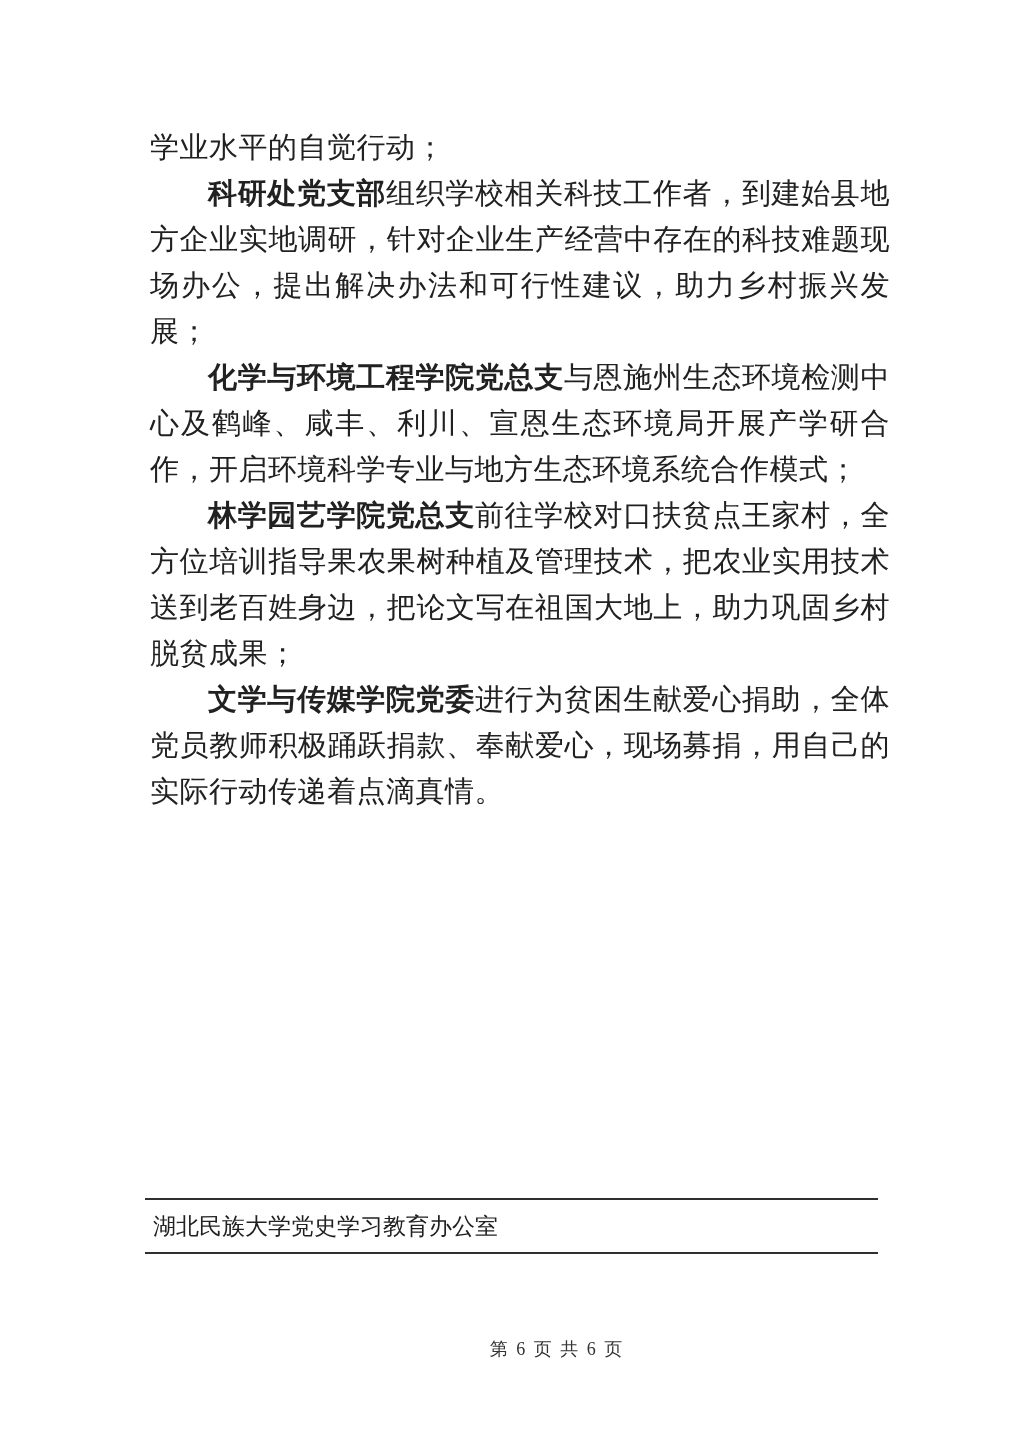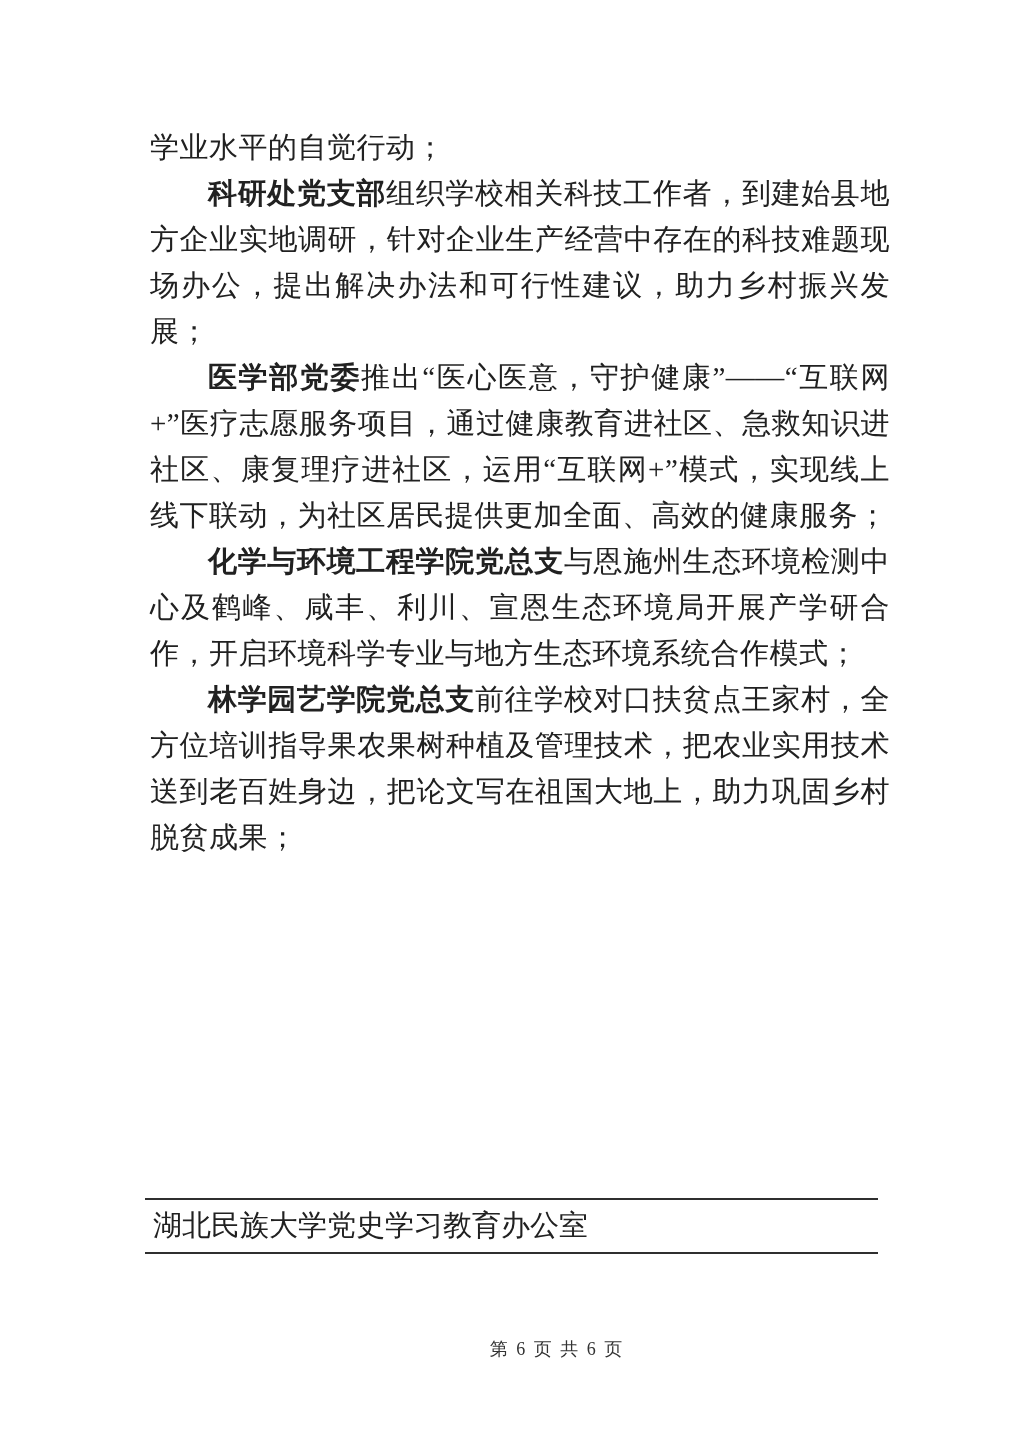--- a/index.html
+++ b/index.html
@@ -45,21 +45,21 @@
   .footer-rule.bottom { top: 1252px; }
   .issuer-row {
     position: absolute;
     left: 145px;
     top: 1200px;
     width: 733px;
     height: 52px;
     display: flex;
     justify-content: space-between;
     align-items: center;
-    font-size: 29px;
+    font-size: 23px;
     padding: 0 2px 0 8px;
     white-space: nowrap;
   }
   
   .page-number {
     position: absolute;
     left: 0;
     top: 1337px;
     width: 100%;
     text-align: center;
@@ -72,26 +72,26 @@
 </head>
 <body>
 
 <div class="page">
 
   <main class="doc-body">
     <p class="para continuation"><span class="lead"></span><span>学业水平的自觉行动；</span></p>
 
     <p class="para"><span class="lead">科研处党支部</span><span>组织学校相关科技工作者，到建始县地方企业实地调研，针对企业生产经营中存在的科技难题现场办公，提出解决办法和可行性建议，助力乡村振兴发展；</span></p>
 
-    <p class="para"><span class="lead">医学部党委</span><span>推出“医心医意，守护健康”——“互联网+”医疗志愿服务项目，通过健康教育进社区、急救知识进社区、康复理疗进社区，运用“互联网+”模式，实现线上线下联动，为社区居民提供更加全面、高效的健康服务；</span></p>
 
     <p class="para"><span class="lead">化学与环境工程学院党总支</span><span>与恩施州生态环境检测中心及鹤峰、咸丰、利川、宣恩生态环境局开展产学研合作，开启环境科学专业与地方生态环境系统合作模式；</span></p>
 
     <p class="para"><span class="lead">林学园艺学院党总支</span><span>前往学校对口扶贫点王家村，全方位培训指导果农果树种植及管理技术，把农业实用技术送到老百姓身边，把论文写在祖国大地上，助力巩固乡村脱贫成果；</span></p>
 
+    <p class="para"><span class="lead">文学与传媒学院党委</span><span>进行为贫困生献爱心捐助，全体党员教师积极踊跃捐款、奉献爱心，现场募捐，用自己的实际行动传递着点滴真情。</span></p>
 
   </main>
 
   <div class="footer-rule top"></div>
   <div class="issuer-row">
     <span>湖北民族大学党史学习教育办公室</span>
   </div>
   <div class="footer-rule bottom"></div>
 
   <div class="page-number">第 6 页 共 6 页</div>

